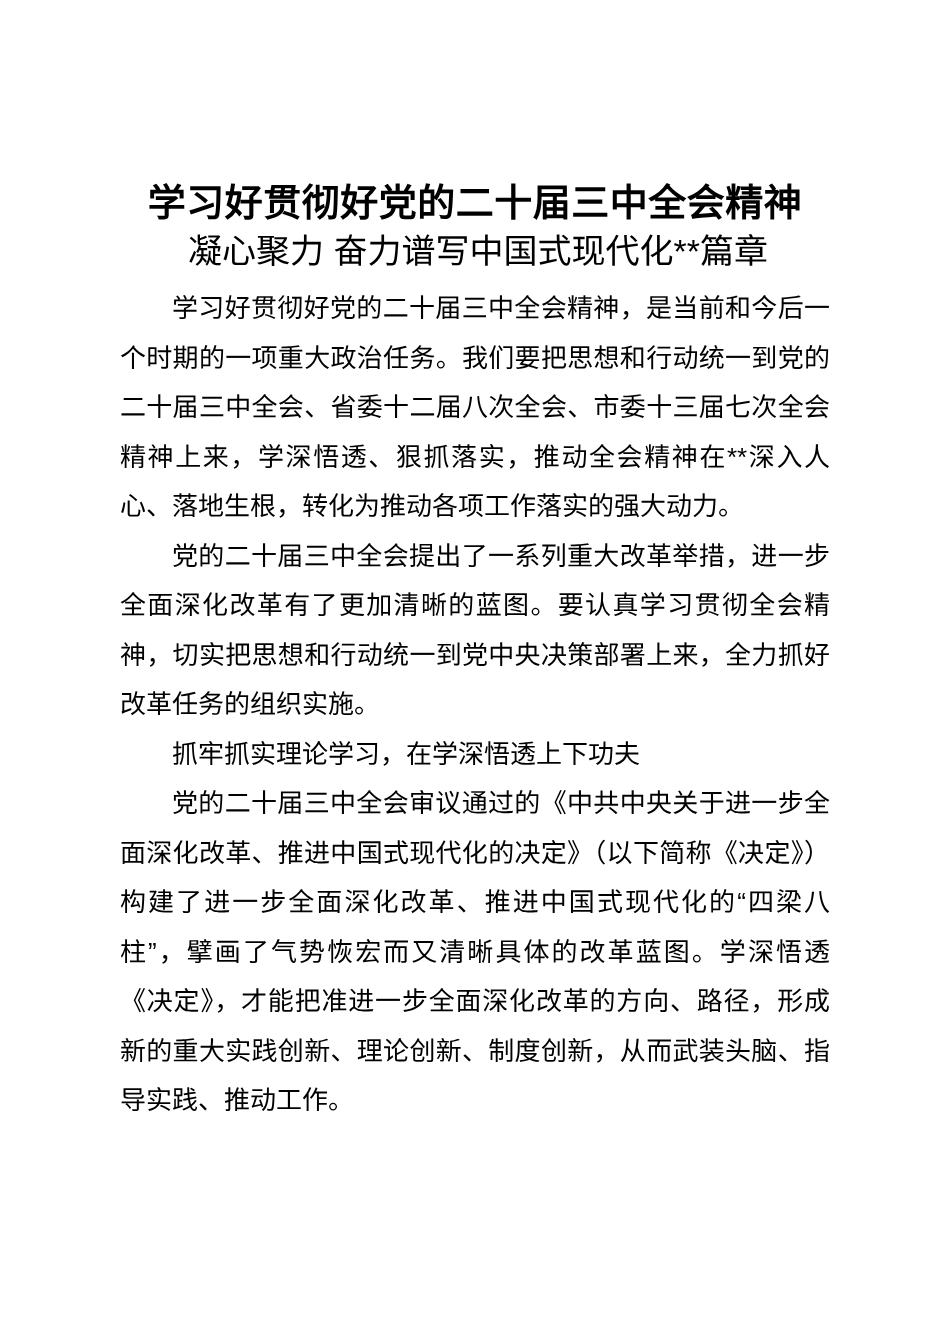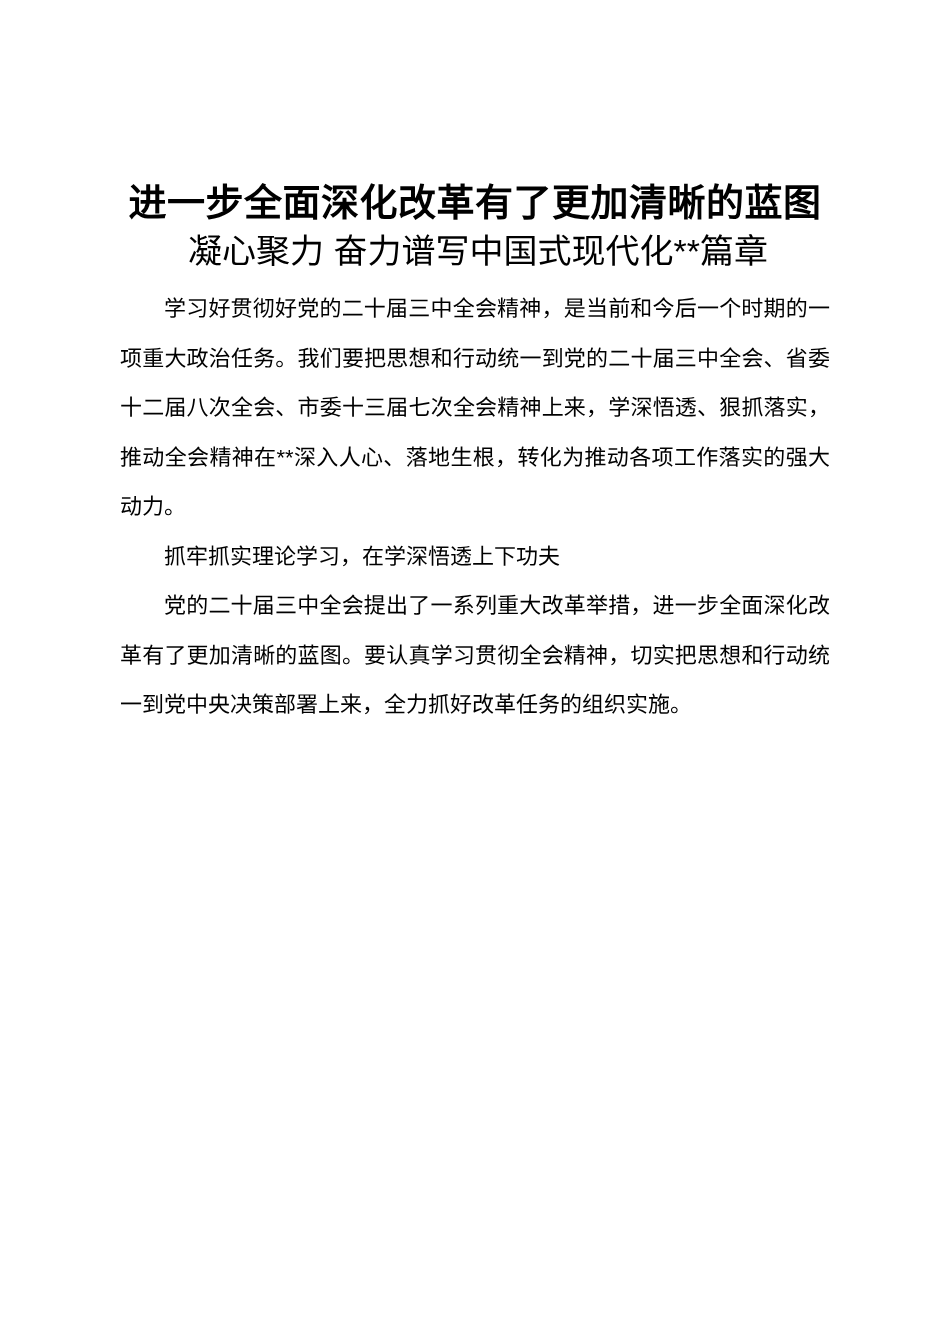--- a/index.html
+++ b/index.html
@@ -33,38 +33,39 @@
     font-size: 34px;
     line-height: 48px;
     font-weight: 400;
     text-indent: 2em;
   }
   .body-text {
     width: 710px;
   }
   .para {
     margin: 0;
-    font-size: 22px;
+    font-size: 26px;
     line-height: 49.5px;
     text-align: justify;
     text-justify: inter-character;
     text-indent: 2em;
     word-break: break-all;
   }
   .body-text .para:first-child {
     margin-top: 9px;
   }
   .para.heading {
     text-align: left;
   }
 </style>
 </head>
 <body>
 
 <div class="page">
-  <h1 class="title">进一步全面深化改革有了更加清晰的蓝图</h1>
+  <h1 class="title">学习好贯彻好党的二十届三中全会精神</h1>
   <p class="subtitle">凝心聚力 奋力谱写中国式现代化**篇章</p>
   <div class="body-text" id="paragraphs">
       <p class="para body">学习好贯彻好党的二十届三中全会精神，是当前和今后一个时期的一项重大政治任务。我们要把思想和行动统一到党的二十届三中全会、省委十二届八次全会、市委十三届七次全会精神上来，学深悟透、狠抓落实，推动全会精神在**深入人心、落地生根，转化为推动各项工作落实的强大动力。</p>
+      <p class="para body">党的二十届三中全会提出了一系列重大改革举措，进一步全面深化改革有了更加清晰的蓝图。要认真学习贯彻全会精神，切实把思想和行动统一到党中央决策部署上来，全力抓好改革任务的组织实施。</p>
       <p class="para heading">抓牢抓实理论学习，在学深悟透上下功夫</p>
-      <p class="para body">党的二十届三中全会提出了一系列重大改革举措，进一步全面深化改革有了更加清晰的蓝图。要认真学习贯彻全会精神，切实把思想和行动统一到党中央决策部署上来，全力抓好改革任务的组织实施。</p>
+      <p class="para body">党的二十届三中全会审议通过的《中共中央关于进一步全面深化改革、推进中国式现代化的决定》（以下简称《决定》）构建了进一步全面深化改革、推进中国式现代化的“四梁八柱”，擘画了气势恢宏而又清晰具体的改革蓝图。学深悟透《决定》，才能把准进一步全面深化改革的方向、路径，形成新的重大实践创新、理论创新、制度创新，从而武装头脑、指导实践、推动工作。</p>
     </div>
 </div>
 
 </body></html>

